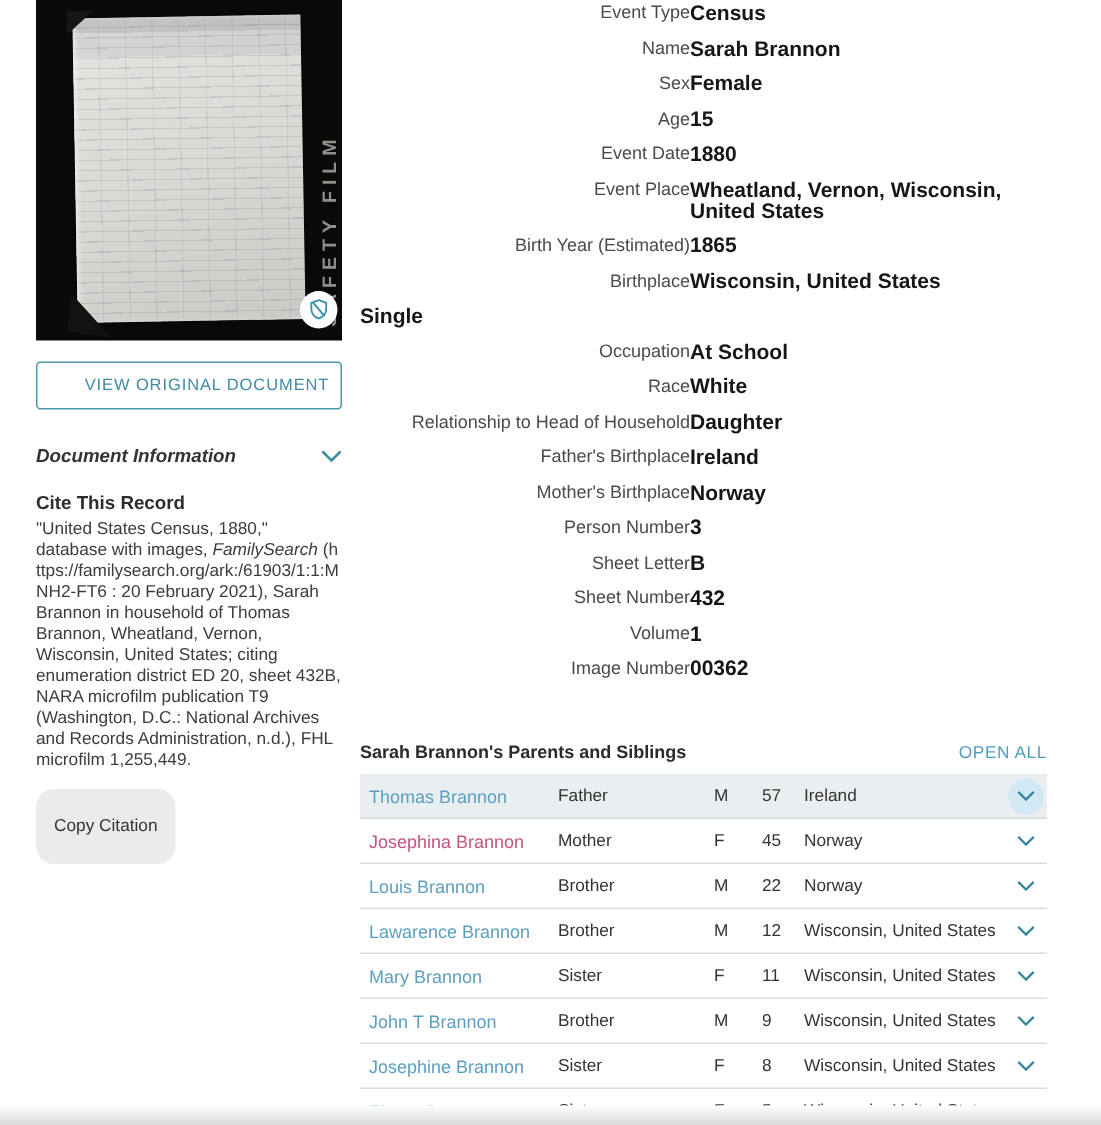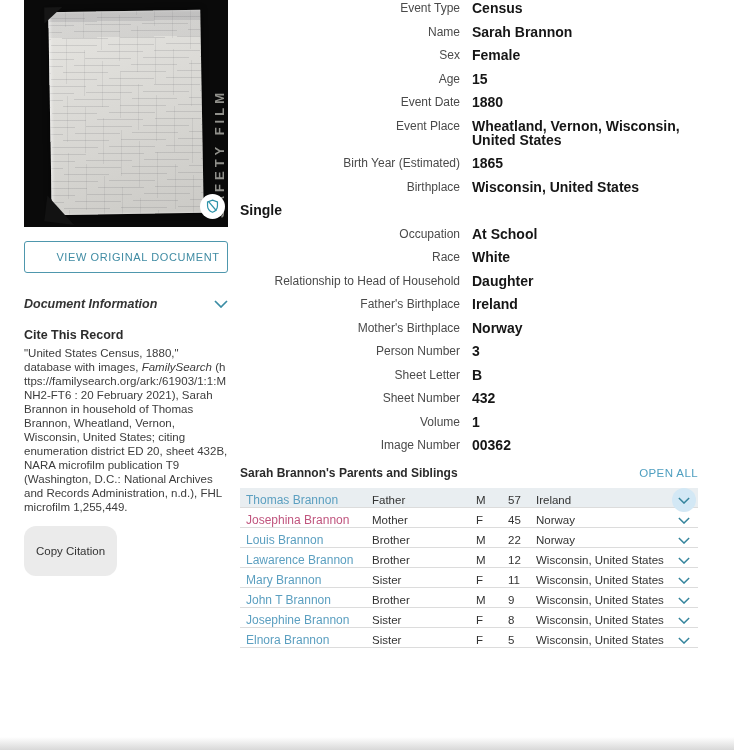--- a/index.html
+++ b/index.html
@@ -38,32 +38,32 @@
 
   .cite-heading { margin-top:17px; font-size:12.5px; font-weight:bold; color:#2c2c2c; }
   .citation { margin-top:4px; font-size:11.5px; line-height:14px; color:#3c3c3c; }
   .citation i { font-style:italic; }
   .citation .url { word-break:break-all; }
   .copy-btn { margin-top:12px; padding:19px 12px; background:#ebebeb; border:none; border-radius:12px;
     font-size:11.5px; color:#333; font-family:"Liberation Sans", sans-serif; cursor:pointer; }
 
   
   .right-col { position:absolute; left:240px; top:1px; width:470px; }
-  .kv-row { display:grid; grid-template-columns:220px 1fr; column-gap:12px;
+  .kv-row { display:grid; grid-template-columns:220px 1fr; 
     margin-bottom:9.5px; font-size:12px; line-height:14px; }
   .kv-label { text-align:right; color:#4a4a4a; }
   .kv-value { font-weight:bold; color:#161616; font-size:14px; }
 
   
   .family { position:absolute; left:240px; top:466px; width:458px; }
-  .family-header { display:flex; justify-content:space-between; align-items:center; margin-bottom:8px; }
+  .family-header { display:flex; justify-content:space-between; align-items:flex-end; margin-bottom:8px;margin-top:28px; }
   .family-title { font-size:12px; font-weight:bold; color:#2b2b2b; }
   .open-all { font-size:11.5px; letter-spacing:.4px; color:#4f9fc0; cursor:pointer; }
   .fam-row { display:grid; grid-template-columns:126px 104px 32px 28px 1fr 26px;
-    align-items:center; height:20px; border-bottom:1px solid #dcdcdc; padding-left:6px;
+    align-items:center; height:30px; border-bottom:1px solid #dcdcdc; padding-left:6px;
     font-size:11.5px; color:#333; cursor:pointer; }
   .fam-row.first { background:#e9eef1; }
   .fam-name { font-size:12px; color:#5b9fc0; }
   .fam-name.pink { color:#c0557e; }
   .fam-cell { white-space:nowrap; }
   .chev-btn { width:24px; height:24px; border-radius:50%; background:transparent; border:none;
     display:flex; align-items:center; justify-content:center; cursor:pointer; }
   .fam-row.first .chev-btn { background:#d3e8f5; }
 
   .bottom-band { position:absolute; left:0; right:0; bottom:0; height:13px;

